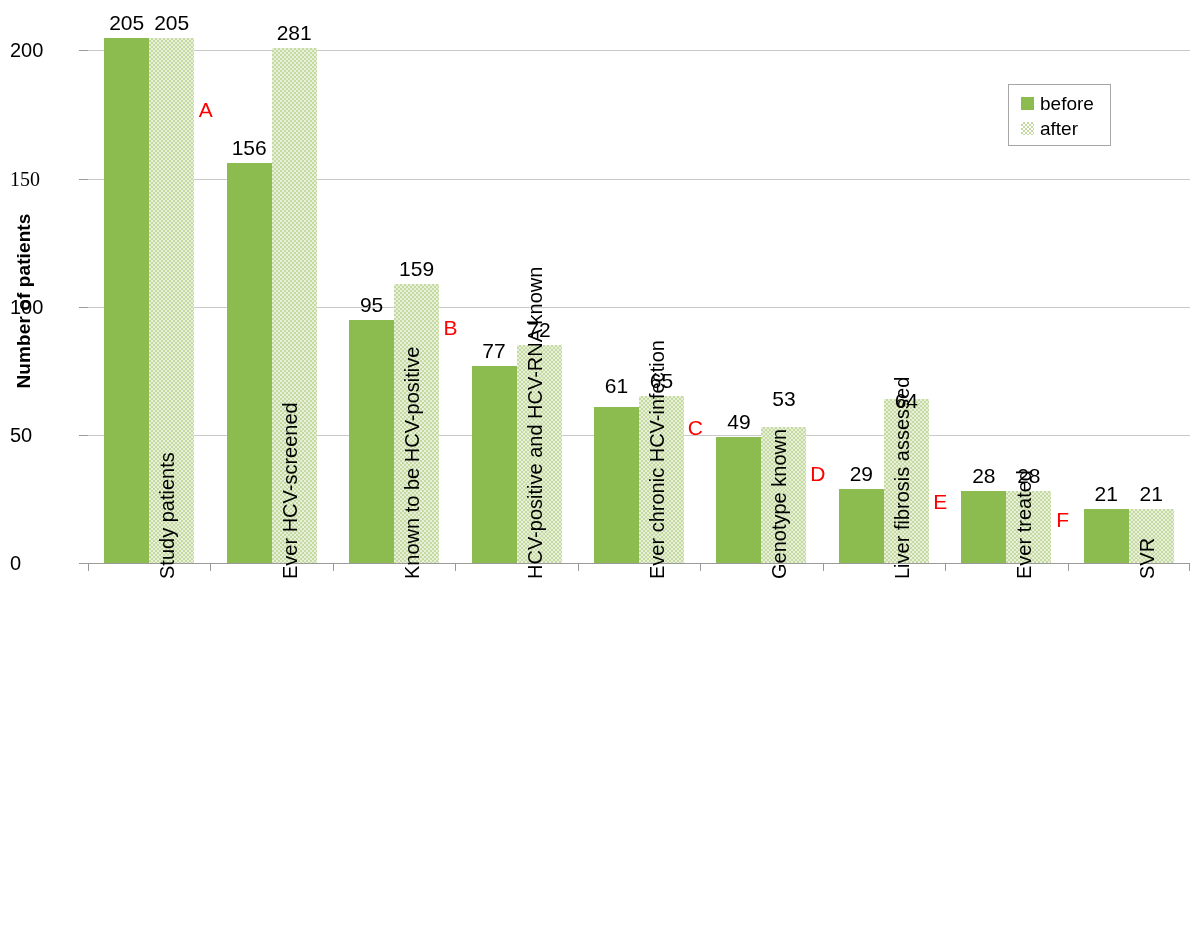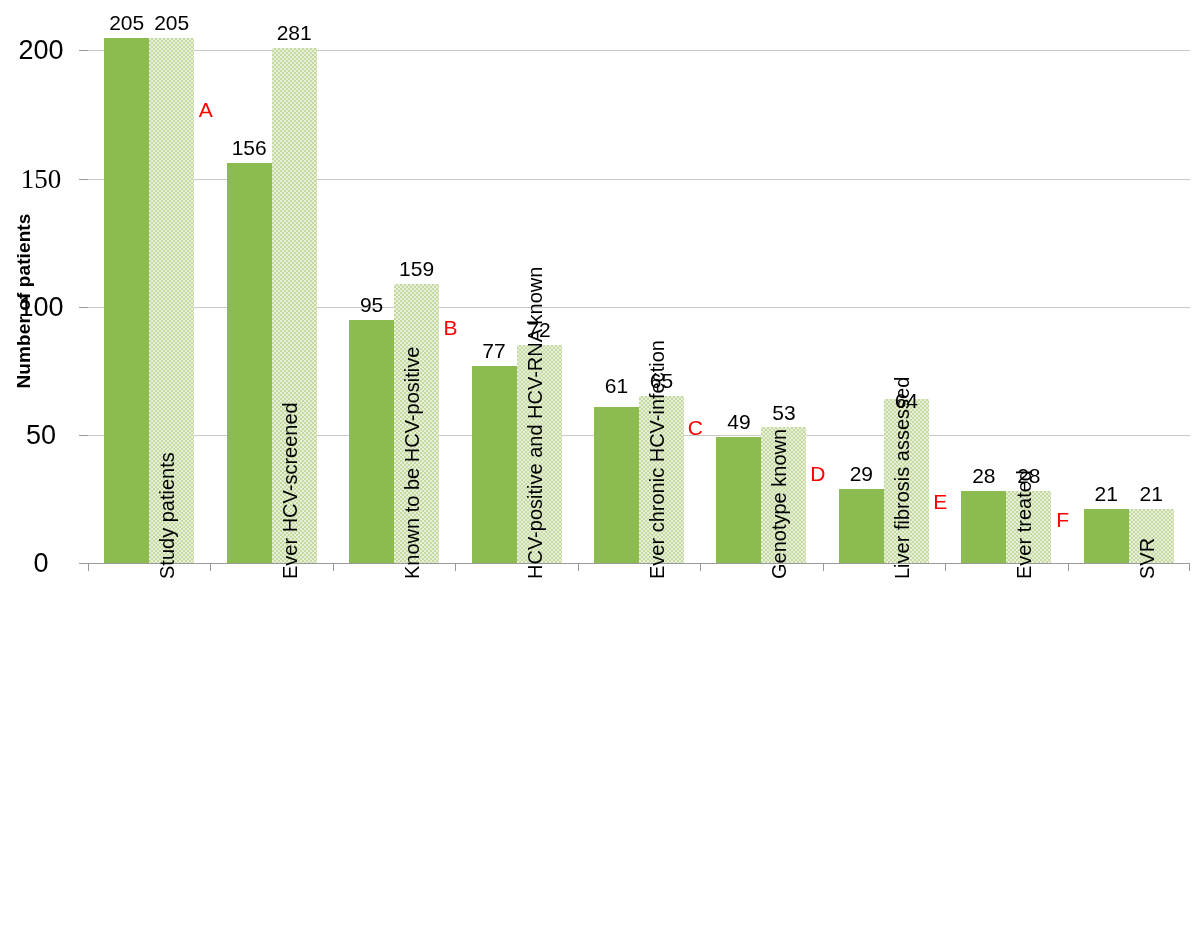--- a/index.html
+++ b/index.html
@@ -34,22 +34,22 @@
     transform-origin: center center;
     letter-spacing: 0.1px;
     white-space: nowrap;
   }
 
   
   .y-tick-label {
     position: absolute;
     right: 0;
     width: 62px;
-    text-align: center;
-    font-size: 27px;
+    text-align: left;
+    font-size: 20px;
     line-height: 1;
     transform: translateY(-50%);
   }
   .y-ticks-wrap {
     position: absolute;
     left: 0px;
     top: 0px;
     width: 72px;
     height: 929px;
   }
@@ -225,21 +225,21 @@
       <div class="value-label" style="left: 428.556px; width: 45px; top: 307.163px;">72</div>
       <div class="tick-mark" style="left: 490px; top: 551px;"></div>
       <div class="bar before" style="left: 506px; width: 45px; height: 156.33px;"></div>
       <div class="value-label" style="left: 506px; width: 45px; top: 363px;">61</div>
       <div class="bar after" style="left: 551px; width: 45px; height: 166.581px;"></div>
       <div class="value-label" style="left: 551px; width: 45px; top: 358.419px;">65</div>
       <div class="tick-mark" style="left: 612px; top: 551px;"></div>
       <div class="bar before" style="left: 628.444px; width: 45px; height: 125.577px;"></div>
       <div class="value-label" style="left: 628.444px; width: 45px; top: 399.423px;">49</div>
       <div class="bar after" style="left: 673.444px; width: 45px; height: 135.828px;"></div>
-      <div class="value-label" style="left: 673.444px; width: 45px; top: 390px;">53</div>
+      <div class="value-label" style="left: 673.444px; width: 45px; top: 376px;">53</div>
       <div class="tick-mark" style="left: 735px; top: 551px;"></div>
       <div class="bar before" style="left: 750.889px; width: 45px; height: 74.3209px;"></div>
       <div class="value-label" style="left: 750.889px; width: 45px; top: 450.679px;">29</div>
       <div class="bar after" style="left: 795.889px; width: 45px; height: 164.019px;"></div>
       <div class="value-label" style="left: 795.889px; width: 45px; top: 378px;">64</div>
       <div class="tick-mark" style="left: 857px; top: 551px;"></div>
       <div class="bar before" style="left: 873.333px; width: 45px; height: 71.7581px;"></div>
       <div class="value-label" style="left: 873.333px; width: 45px; top: 453.242px;">28</div>
       <div class="bar after" style="left: 918.333px; width: 45px; height: 71.7581px;"></div>
       <div class="value-label" style="left: 918.333px; width: 45px; top: 453.242px;">28</div>
@@ -262,14 +262,24 @@
       <div class="cat-label" style="left: 279.667px; top: 579px;">Ever HCV-screened</div>
       <div class="cat-label" style="left: 402.111px; top: 579px;">Known to be HCV-positive</div>
       <div class="cat-label" style="left: 524.556px; top: 579px;">HCV-positive and HCV-RNA known</div>
       <div class="cat-label" style="left: 647px; top: 579px;">Ever chronic HCV-infection</div>
       <div class="cat-label" style="left: 769.444px; top: 579px;">Genotype known</div>
       <div class="cat-label" style="left: 891.889px; top: 579px;">Liver fibrosis assessed</div>
       <div class="cat-label" style="left: 1014.33px; top: 579px;">Ever treated</div>
       <div class="cat-label" style="left: 1136.78px; top: 579px;">SVR</div>
     </div>
 
+  <div class="legend">
+    <div class="legend-row">
+      <span class="legend-swatch before"></span>
+      <span class="legend-text">before</span>
+    </div>
+    <div class="legend-row">
+      <span class="legend-swatch after"></span>
+      <span class="legend-text">after</span>
+    </div>
+  </div>
 
 </div>
 
 </body></html>

